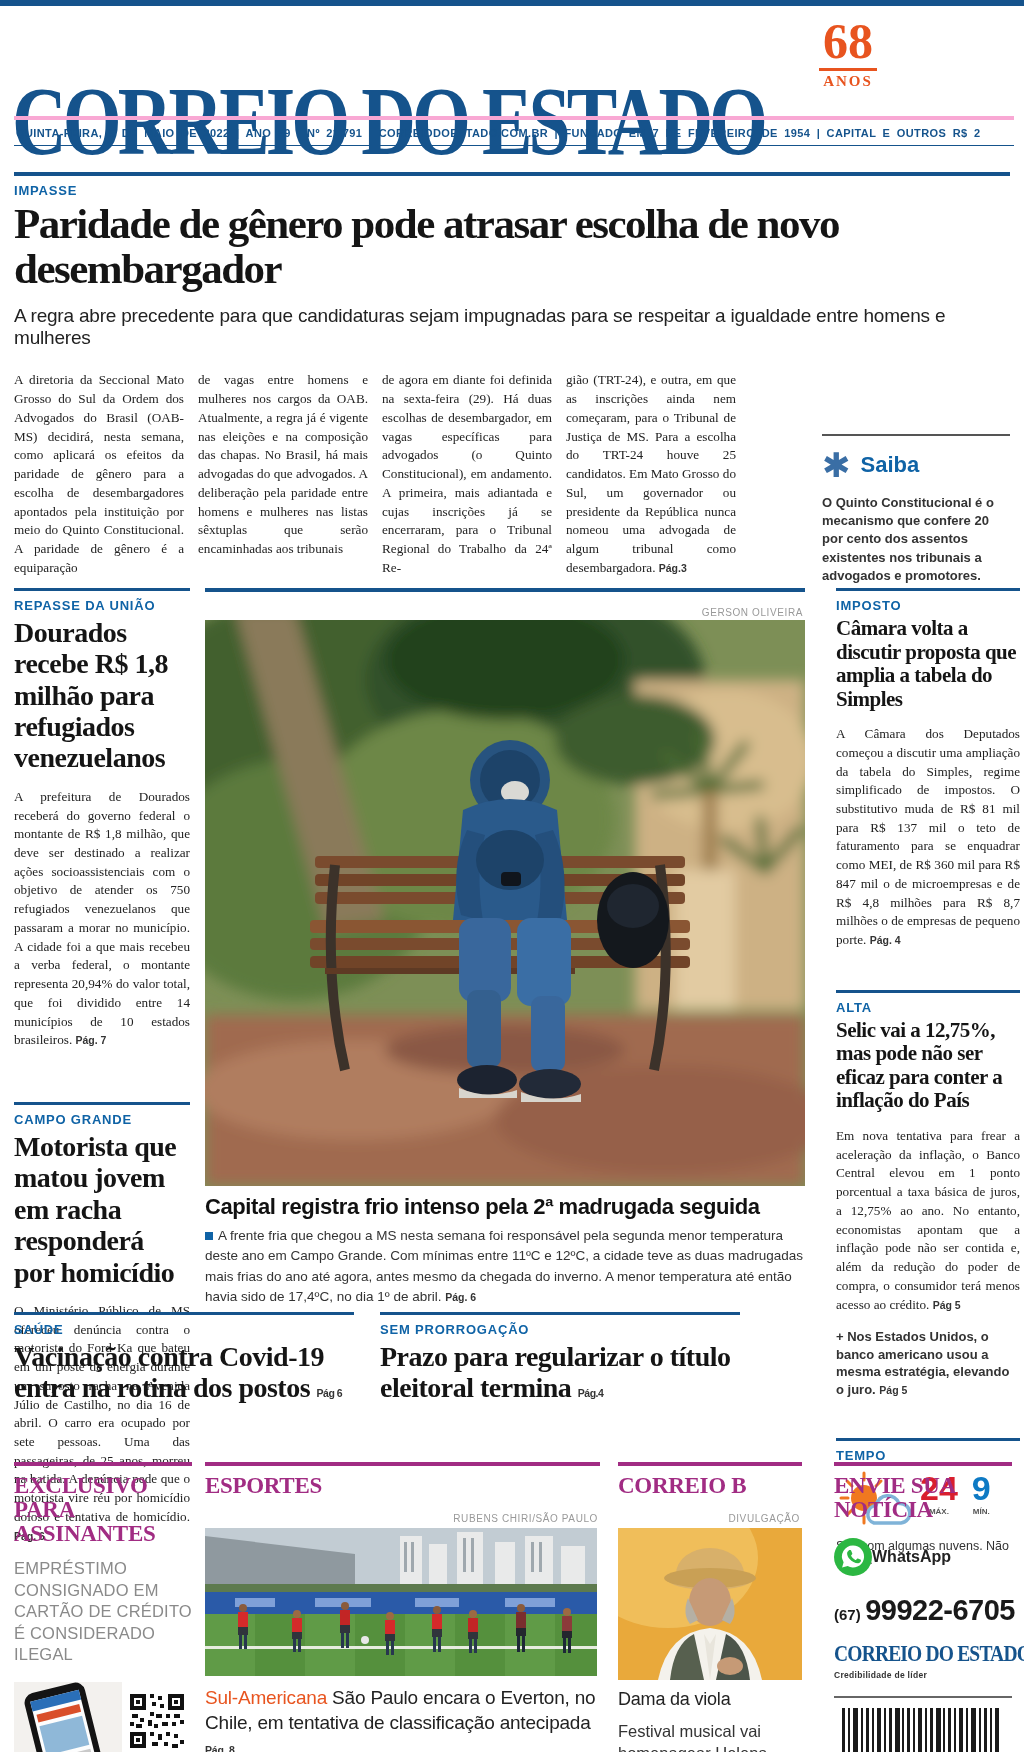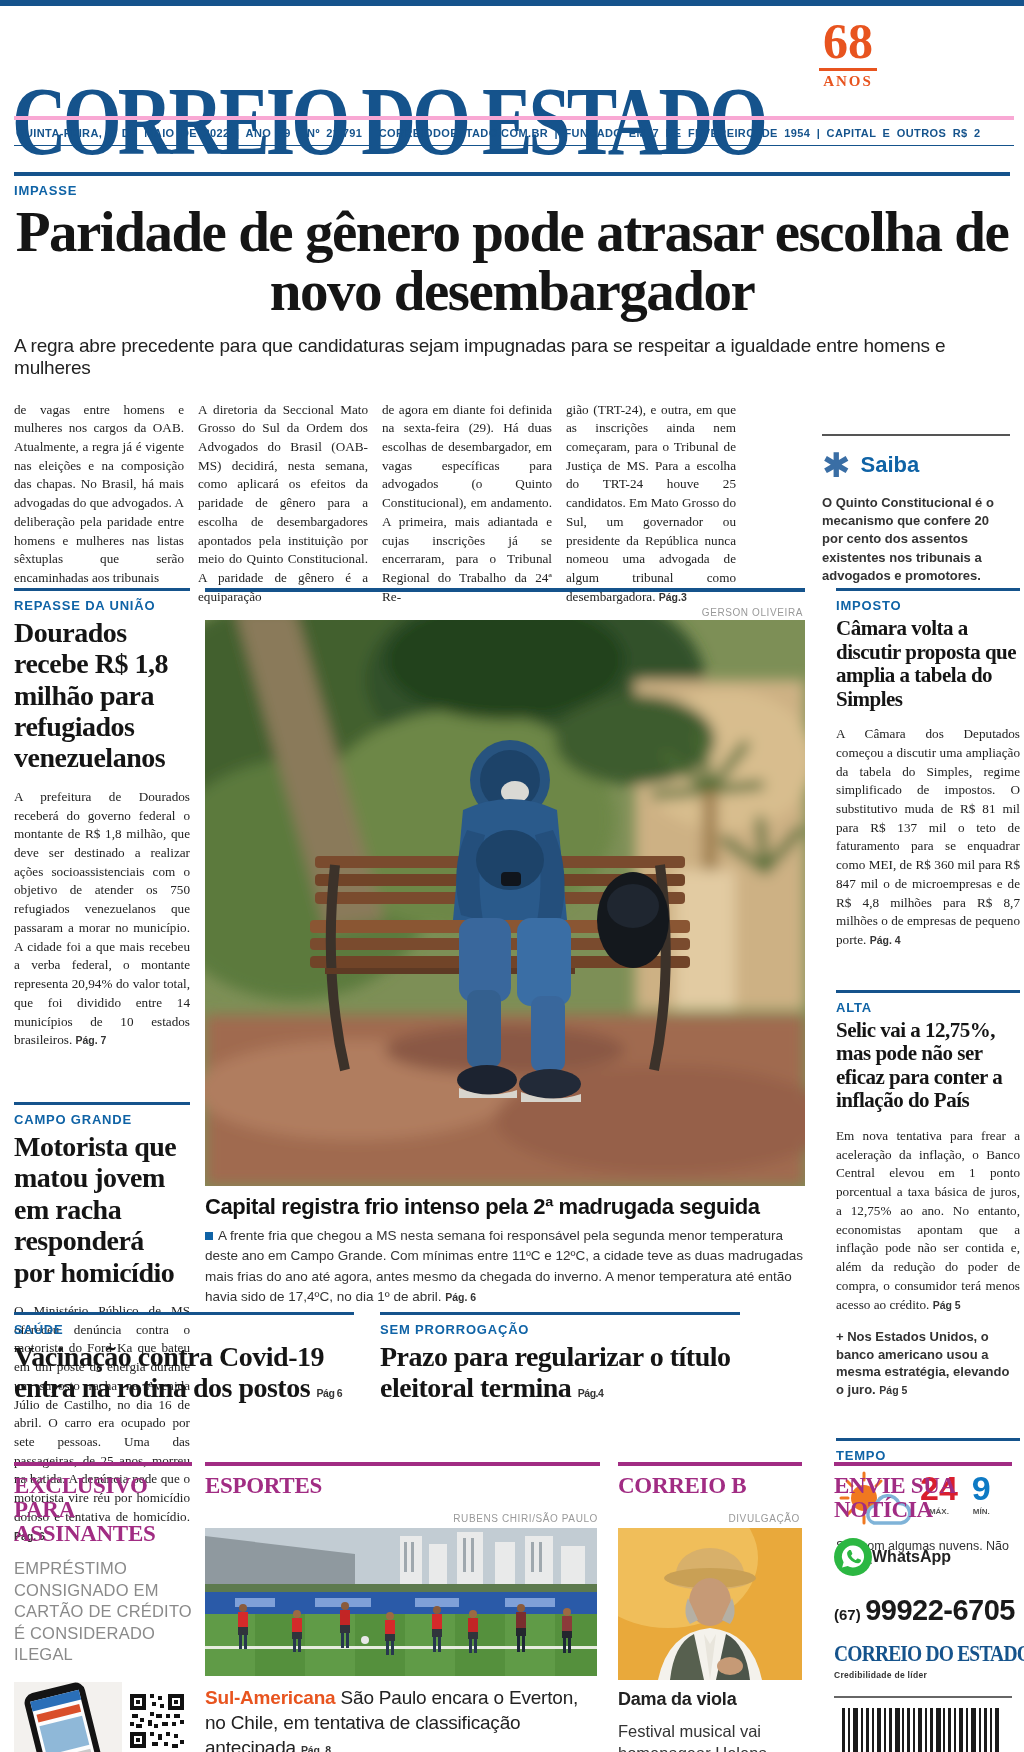--- a/index.html
+++ b/index.html
@@ -20,21 +20,21 @@
   
   .rule{height:4px;background:#15538c;}
   .rule-thin{height:3px;background:#15538c;}
   .kicker{font-size:13px;font-weight:bold;color:#0f63a6;letter-spacing:.8px;margin:7px 0 4px;}
   .serif-head{font-family:"Liberation Serif",serif;font-weight:bold;color:#151515;}
   .body-serif{font-family:"Liberation Serif",serif;font-size:13.2px;line-height:1.42;
       text-align:justify;color:#222;}
   .pref{font-family:"Liberation Sans",sans-serif;font-size:10.5px;font-weight:bold;color:#333;}
   
   .lead{position:absolute;left:14px;top:172px;width:996px;}
-  .lead-headline{font-size:57px;line-height:1.04;letter-spacing:-1.5px;margin-top:2px;text-align:center;}
+  .lead-headline{font-size:43px;line-height:1.04;letter-spacing:-1.5px;margin-top:2px;}
   .lead-deck{font-size:19px;color:#222;margin-top:14px;letter-spacing:-.2px;}
   .lead-cols{display:flex;gap:14px;margin-top:22px;width:724px;}
   .lead-col{width:170px;}
   .saiba{position:absolute;right:0;top:262px;width:188px;}
   .saiba-rule{height:2px;background:#555;margin-bottom:12px;}
   .saiba-head{display:flex;align-items:center;gap:10px;}
   .saiba-star{font-size:34px;color:#3a6ea5;line-height:1;}
   .saiba-title{font-size:22px;font-weight:bold;color:#0f63a6;}
   .saiba-text{margin-top:12px;font-size:13px;font-weight:bold;line-height:1.4;color:#333;}
   
@@ -70,21 +70,21 @@
   .fcol{position:absolute;top:1462px;border-top:4px solid #a12c83;padding-top:8px;}
   .f1{left:14px;width:178px;}
   .f2{left:205px;width:395px;}
   .f3{left:618px;width:184px;}
   .f4{left:834px;width:178px;}
   .ftitle{font-family:"Liberation Serif",serif;font-weight:bold;font-size:23px;line-height:1.05;
       color:#a12c83;letter-spacing:-.3px;}
   .fgray{font-size:16.5px;line-height:1.3;color:#8a8a8a;margin-top:12px;letter-spacing:.2px;}
   .fimgs{position:relative;margin-top:16px;height:140px;}
   .fphoto{display:block;margin-top:4px;}
-  .orange-lead{color:#e8541f;font-weight:bold;}
+  .orange-lead{color:#e8541f;font-weight:normal;}
   .fcap{font-size:19px;line-height:1.3;color:#222;margin-top:10px;letter-spacing:-.2px;}
   .fcap3{font-size:16.5px;line-height:1.35;color:#333;margin-top:8px;}
   .wa-row{display:flex;align-items:center;gap:0;margin-top:16px;}
   .wa-label{font-size:16px;font-weight:bold;color:#222;}
   .phone-row{margin-top:18px;white-space:nowrap;}
   .phone-pre{font-size:15px;font-weight:bold;}
   .phone-num{font-size:29px;font-weight:bold;letter-spacing:-.5px;}
   .mini-logo{font-family:"Liberation Serif",serif;font-weight:bold;font-size:23px;letter-spacing:-1px;
       color:#15538c;margin-top:14px;transform:scaleX(.85);transform-origin:left;white-space:nowrap;}
   .tagline{font-size:8.5px;font-weight:bold;color:#333;margin-top:3px;letter-spacing:.3px;}
@@ -103,22 +103,22 @@
     <div class="anniv-label">ANOS</div>
   </div>
   <div class="dateline">QUINTA-FEIRA, 5 DE MAIO DE 2022   |   ANO 69   |   Nº 21.791   |   CORREIODOESTADO.COM.BR   |   FUNDADO EM 7 DE FEVEREIRO DE 1954   |   CAPITAL E OUTROS R$ 2</div>
 
   <section class="lead">
     <div class="rule"></div>
     <div class="kicker">IMPASSE</div>
     <div class="serif-head lead-headline">Paridade de gênero pode atrasar escolha de novo desembargador</div>
     <div class="lead-deck">A regra abre precedente para que candidaturas sejam impugnadas para se respeitar a igualdade entre homens e mulheres</div>
     <div class="lead-cols">
+      <div class="lead-col body-serif">A diretoria da Seccional Mato Grosso do Sul da Ordem dos Advogados do Brasil (OAB-MS) decidirá, nesta semana, como aplicará os efeitos da paridade de gênero para a escolha de desembargadores apontados pela instituição por meio do Quinto Constitucional. A paridade de gênero é a equiparação</div>
       <div class="lead-col body-serif">de vagas entre homens e mulheres nos cargos da OAB. Atualmente, a regra já é vigente nas eleições e na composição das chapas. No Brasil, há mais advogadas do que advogados. A deliberação pela paridade entre homens e mulheres nas listas sêxtuplas que serão encaminhadas aos tribunais</div>
-      <div class="lead-col body-serif">A diretoria da Seccional Mato Grosso do Sul da Ordem dos Advogados do Brasil (OAB-MS) decidirá, nesta semana, como aplicará os efeitos da paridade de gênero para a escolha de desembargadores apontados pela instituição por meio do Quinto Constitucional. A paridade de gênero é a equiparação</div>
       <div class="lead-col body-serif">de agora em diante foi definida na sexta-feira (29). Há duas escolhas de desembargador, em vagas específicas para advogados (o Quinto Constitucional), em andamento. A primeira, mais adiantada e cujas inscrições já se encerraram, para o Tribunal Regional do Trabalho da 24ª Re-</div>
       <div class="lead-col body-serif"><span>gião (TRT-24), e outra, em que as inscrições ainda nem começaram, para o Tribunal de Justiça de MS. Para a escolha do TRT-24 houve 25 candidatos. Em Mato Grosso do Sul, um governador ou presidente da República nunca nomeou uma advogada de algum tribunal como desembargadora.</span> <span class="pref">Pág.3</span></div>
     </div>
     <aside class="saiba">
       <div class="saiba-rule"></div>
       <div class="saiba-head">
         <span class="saiba-star">✱</span>
         <span class="saiba-title">Saiba</span>
       </div>
       <div class="saiba-text">O Quinto Constitucional é o mecanismo que confere 20 por cento dos assentos existentes nos tribunais a advogados e promotores.</div>

